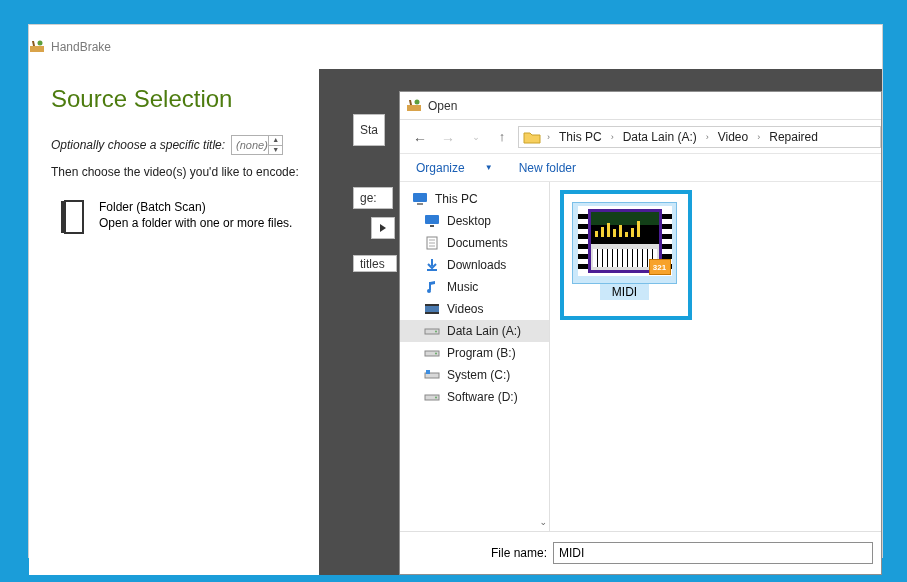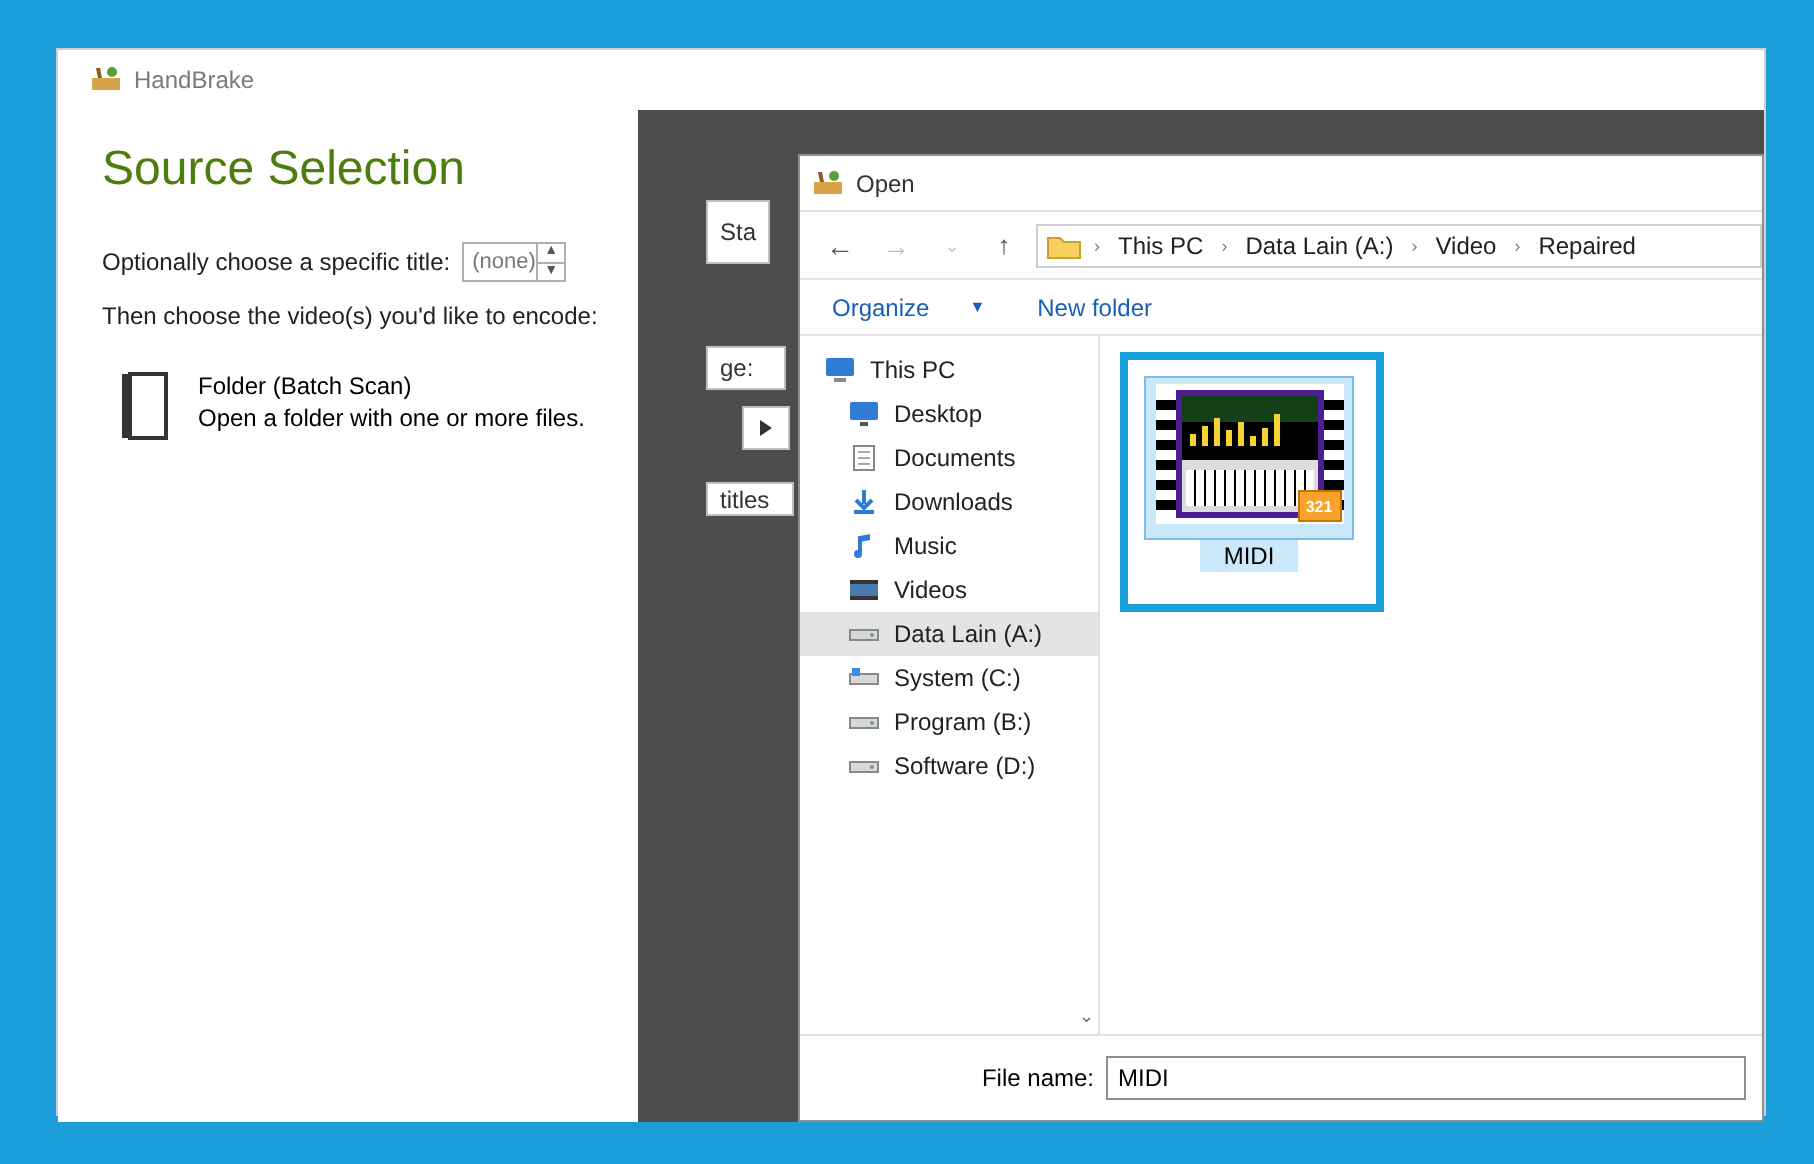--- a/index.html
+++ b/index.html
@@ -12,41 +12,41 @@
   position: relative;
 }
 .app-window {
   position: absolute;
   left: 28px; top: 24px;
   width: 855px; height: 534px;
   background: #fff;
   border: 1px solid #cfcfcf;
 }
 .app-titlebar {
-  height: 30px;
+  height: 44px;
   display: flex; align-items: center;
-  padding-left: 16px; gap: 6px;
+  padding-left: 0; gap: 6px;
 }
 .app-titlebar .icon { width: 16px; height: 16px; }
 .app-titlebar .title { color: #7a7a7a; font-size: 12px; }
 
 .app-body { display: flex; height: calc(100% - 26px); }
 .left-pane {
   width: 290px; background: #fff;
   padding: 16px 16px 0 22px;
 }
 .left-pane h1 {
   font-size: 24px;
   font-weight: 300;
   color: #4d7c0f;
   margin-bottom: 22px;
 }
 .title-row {
   display: flex; align-items: center; gap: 6px;
-  font-size: 12px; color: #222; margin-bottom: 10px;
+  font-size: 12px; color: #222; margin-bottom: 10px; font-style: italic;
 }
 .spin {
   width: 52px; height: 20px;
   border: 1px solid #b0b0b0;
   display: flex; align-items: center;
   font-size: 11px; color: #777;
   position: relative; padding-left: 4px;
 }
 .spin .arrows {
   position: absolute; right: 0; top: 0; bottom: 0;
@@ -393,33 +393,33 @@
                     <rect x="1" y="5" width="14" height="5" fill="#d8d8d8" stroke="#888"></rect>
                     <circle cx="12" cy="7.5" r="1" fill="#6a6"></circle>
                   </svg>
                 </span>
                 <span>Data Lain (A:)</span>
               </div>
               <div class="tree-item indent">
                 <span class="ticon">
                   <svg viewBox="0 0 16 14">
                     <rect x="1" y="5" width="14" height="5" fill="#d8d8d8" stroke="#888"></rect>
+                    <circle cx="12" cy="7.5" r="1" fill="#6a6"></circle>
+                  </svg>
+                </span>
+                <span>Program (B:)</span>
+              </div>
+              <div class="tree-item indent">
+                <span class="ticon">
+                  <svg viewBox="0 0 16 14">
+                    <rect x="1" y="5" width="14" height="5" fill="#d8d8d8" stroke="#888"></rect>
                     <rect x="2" y="2" width="4" height="4" fill="#3c8de0"></rect>
                   </svg>
                 </span>
                 <span>System (C:)</span>
-              </div>
-              <div class="tree-item indent">
-                <span class="ticon">
-                  <svg viewBox="0 0 16 14">
-                    <rect x="1" y="5" width="14" height="5" fill="#d8d8d8" stroke="#888"></rect>
-                    <circle cx="12" cy="7.5" r="1" fill="#6a6"></circle>
-                  </svg>
-                </span>
-                <span>Program (B:)</span>
               </div>
               <div class="tree-item indent">
                 <span class="ticon">
                   <svg viewBox="0 0 16 14">
                     <rect x="1" y="5" width="14" height="5" fill="#d8d8d8" stroke="#888"></rect>
                     <circle cx="12" cy="7.5" r="1" fill="#6a6"></circle>
                   </svg>
                 </span>
                 <span>Software (D:)</span>
               </div>

